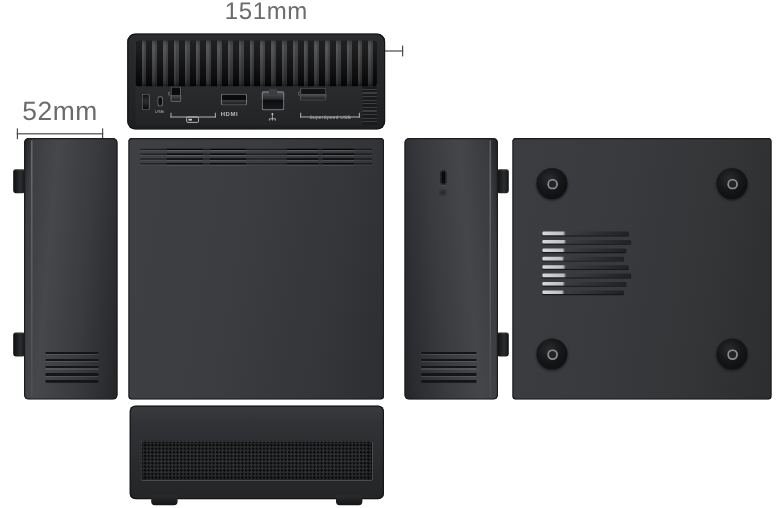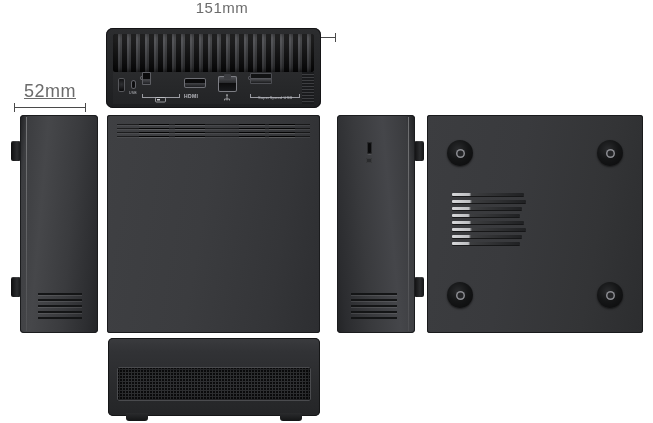--- a/index.html
+++ b/index.html
@@ -23,23 +23,23 @@
   .dim-line .bar{
     position:absolute;left:0;right:0;top:4px;height:1px;background:#4a4a4a;
   }
   .dim-line .tick{
     position:absolute;top:0;width:1px;height:9px;background:#4a4a4a;
   }
   .dim-line .tick.l{left:0;}
   .dim-line .tick.r{right:0;}
 
   #dim-width{left:108px;top:0px;width:228px;}
-  #dim-width .dim-label{font-size:15px;margin-bottom:18px;}
+  #dim-width .dim-label{font-size:20px;margin-bottom:18px;}
   #dim-depth{left:14px;top:82px;width:72px;}
-  #dim-depth .dim-label{font-size:18px;margin-bottom:3px;text-decoration:underline;}
+  #dim-depth .dim-label{font-size:22px;margin-bottom:3px;}
 
   
   .view{position:absolute;}
   .chassis{
     position:absolute;inset:0;
     border-radius:5px;
     background:linear-gradient(100deg,#3a3b3d 0%,#353638 38%,#303133 70%,#292a2c 100%);
     box-shadow:inset 0 0 0 1px #1b1c1e;
   }
 

